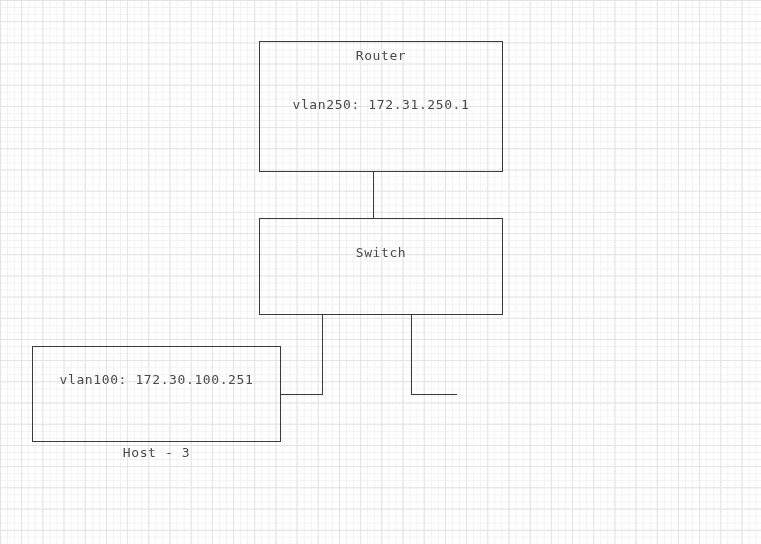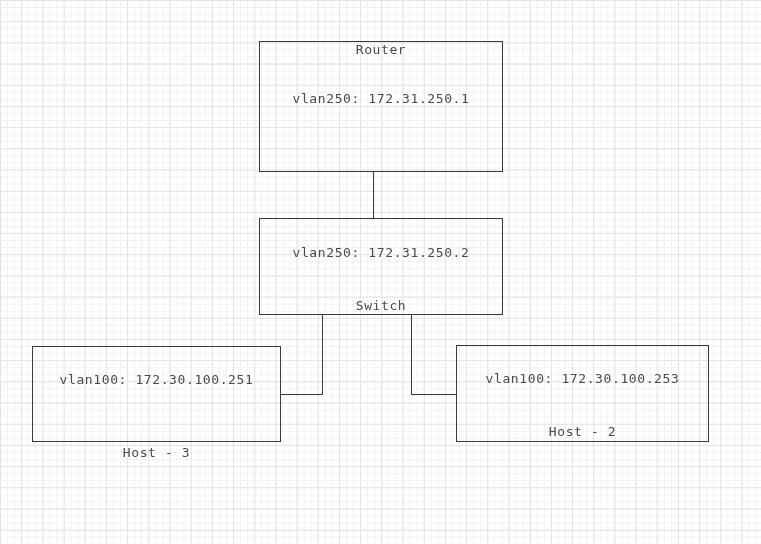--- a/index.html
+++ b/index.html
@@ -55,21 +55,21 @@
   .node .line {
     display: block;
     text-align: center;
   }
 
   
   #node-router {
     left: 259px;  top: 41px;
     width: 244px; height: 131px;
     justify-content: flex-start;
-    padding-top: 1px;
+    padding-top: 7px;
   }
   #node-router .line-title   { margin-bottom: 36px; }
   #node-router .line-vlan250 { margin-bottom: 29px; }
 
   
   #node-switch {
     left: 259px;  top: 218px;
     width: 244px; height: 97px;
     justify-content: flex-start;
     padding-top: 27px;
@@ -117,33 +117,28 @@
 <body>
 
 <div id="canvas">
 
   <div class="node" id="node-router">
     <span class="line line-title">Router</span>
     <span class="line line-vlan250">vlan250: 172.31.250.1</span>
   </div>
 
   <div class="node" id="node-switch">
-    <span class="line line-vlan250">vlan250: 172.31.250.2</span>
     <span class="line line-title">Switch</span>
   </div>
 
   <div class="node" id="node-host1">
     <span class="line line-vlan100">vlan100: 172.30.100.251</span>
     <span class="line line-title">Host - 3</span>
   </div>
 
-  <div class="node" id="node-host2">
-    <span class="line line-vlan100">vlan100: 172.30.100.253</span>
-    <span class="line line-title">Host - 2</span>
-  </div>
 
   <div class="link-v" id="link-router-switch"></div>
 
   <div class="link-v" id="link-host1-drop"></div>
   <div class="link-h" id="link-host1-run"></div>
 
   <div class="link-v" id="link-host2-drop"></div>
   <div class="link-h" id="link-host2-run"></div>
 
 </div>

